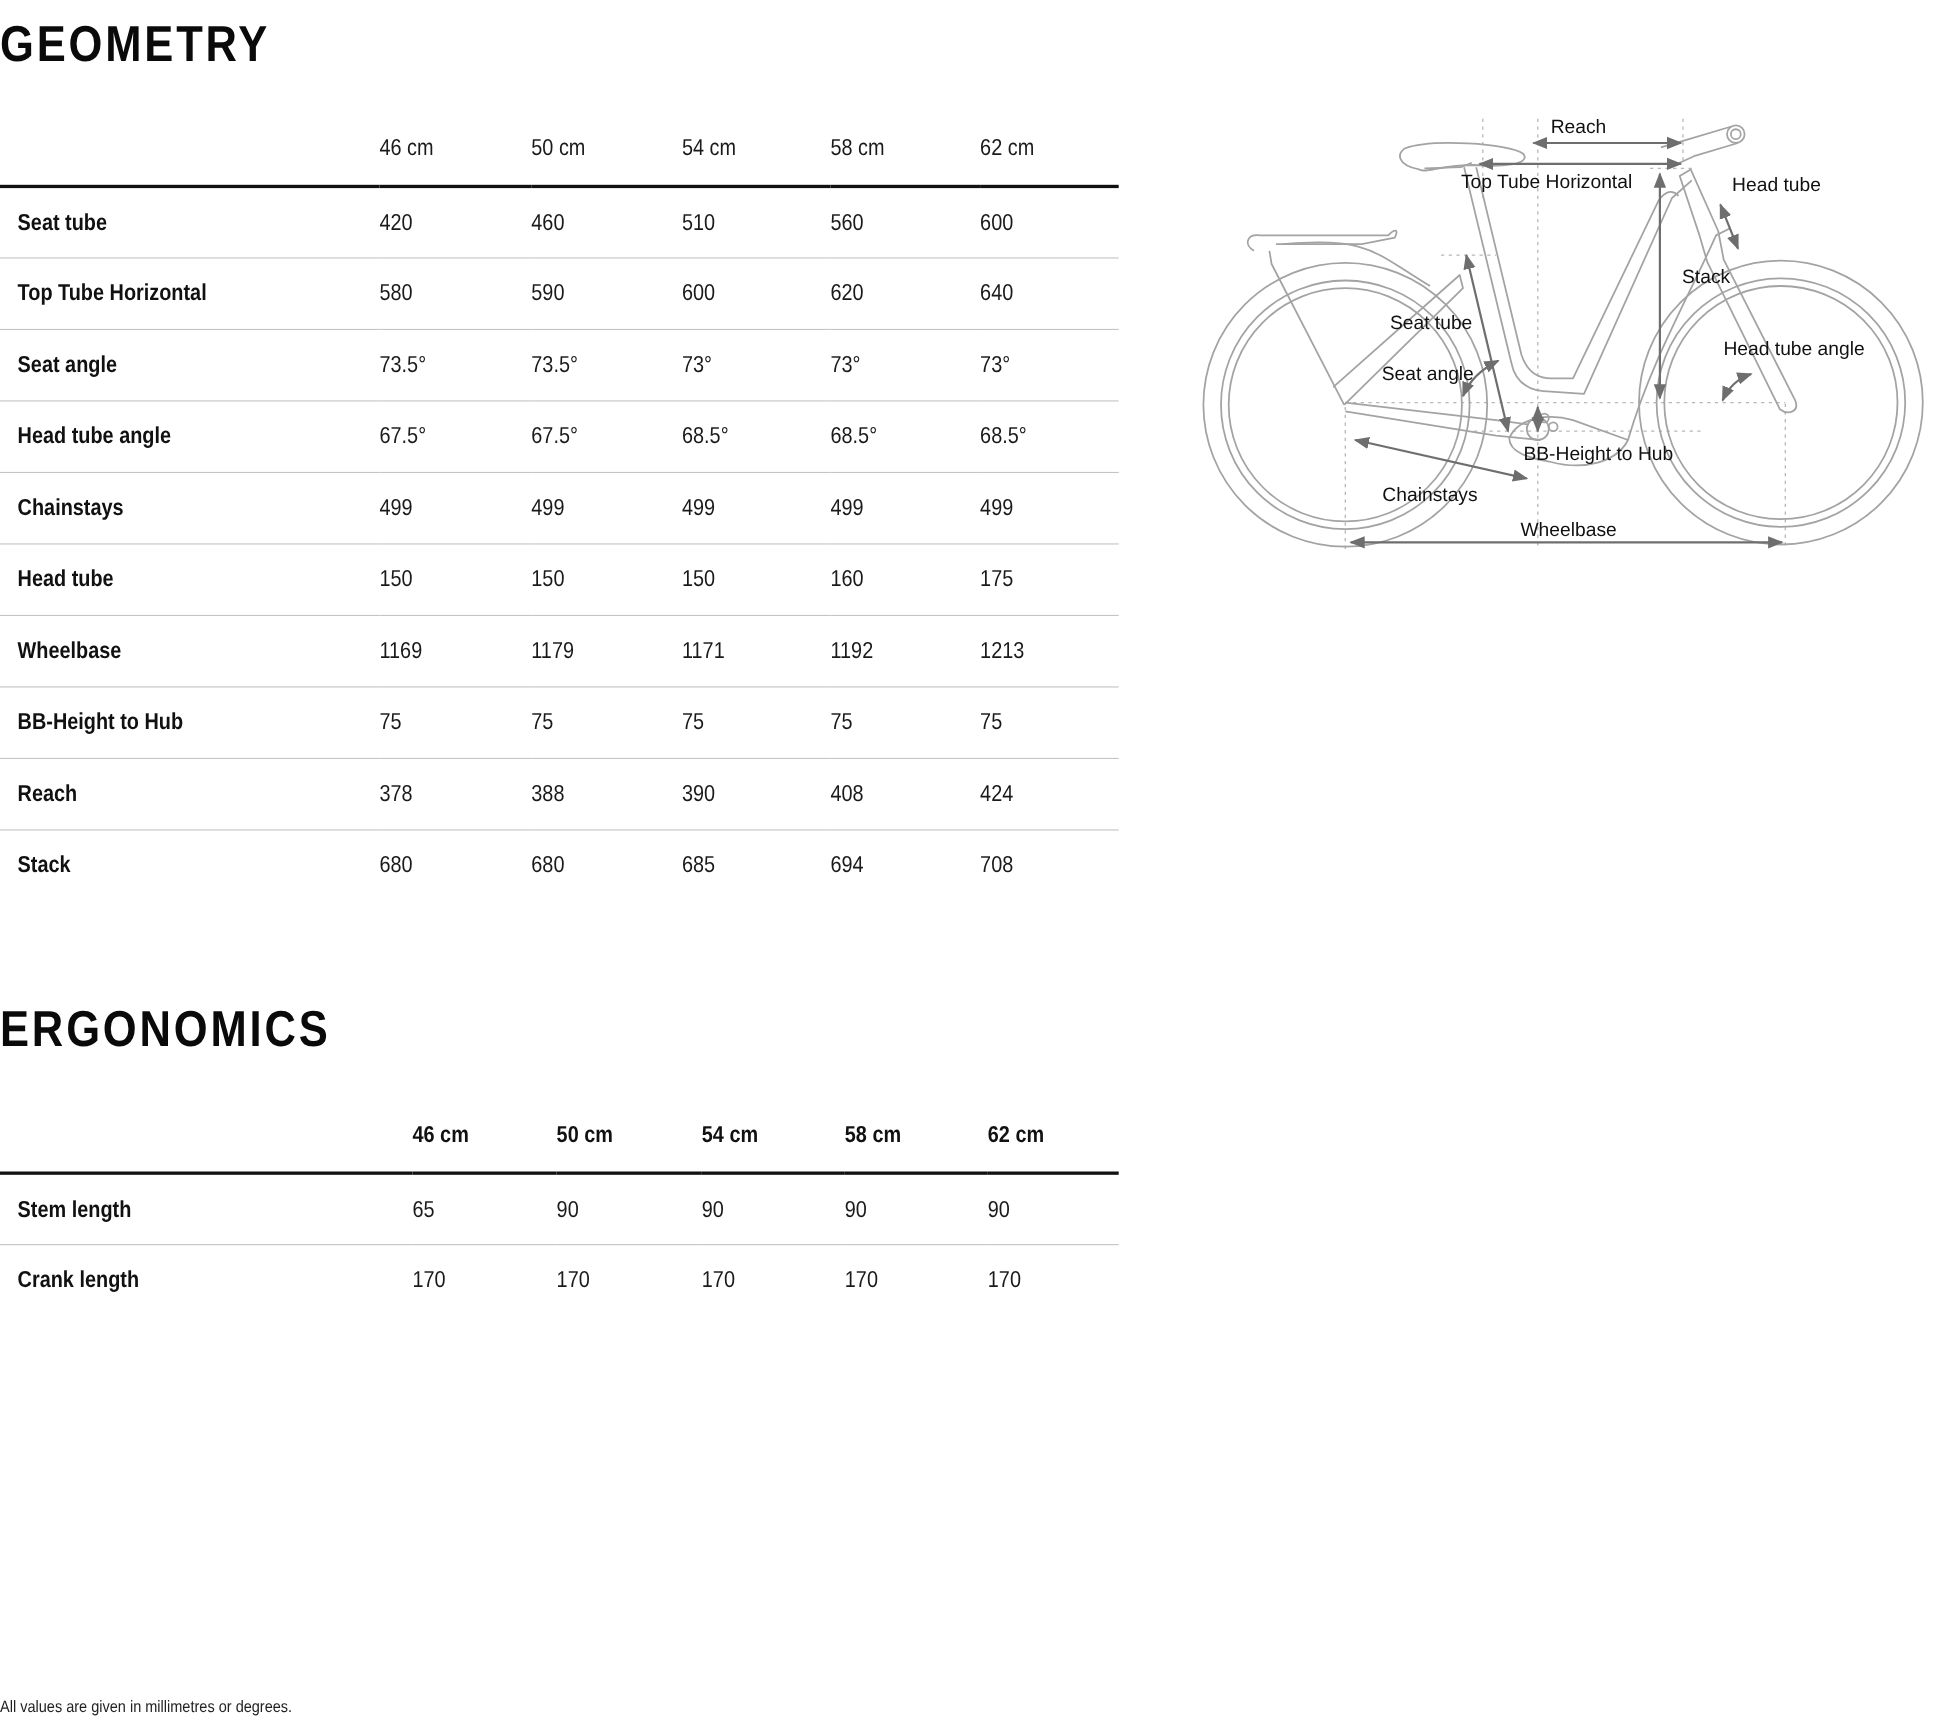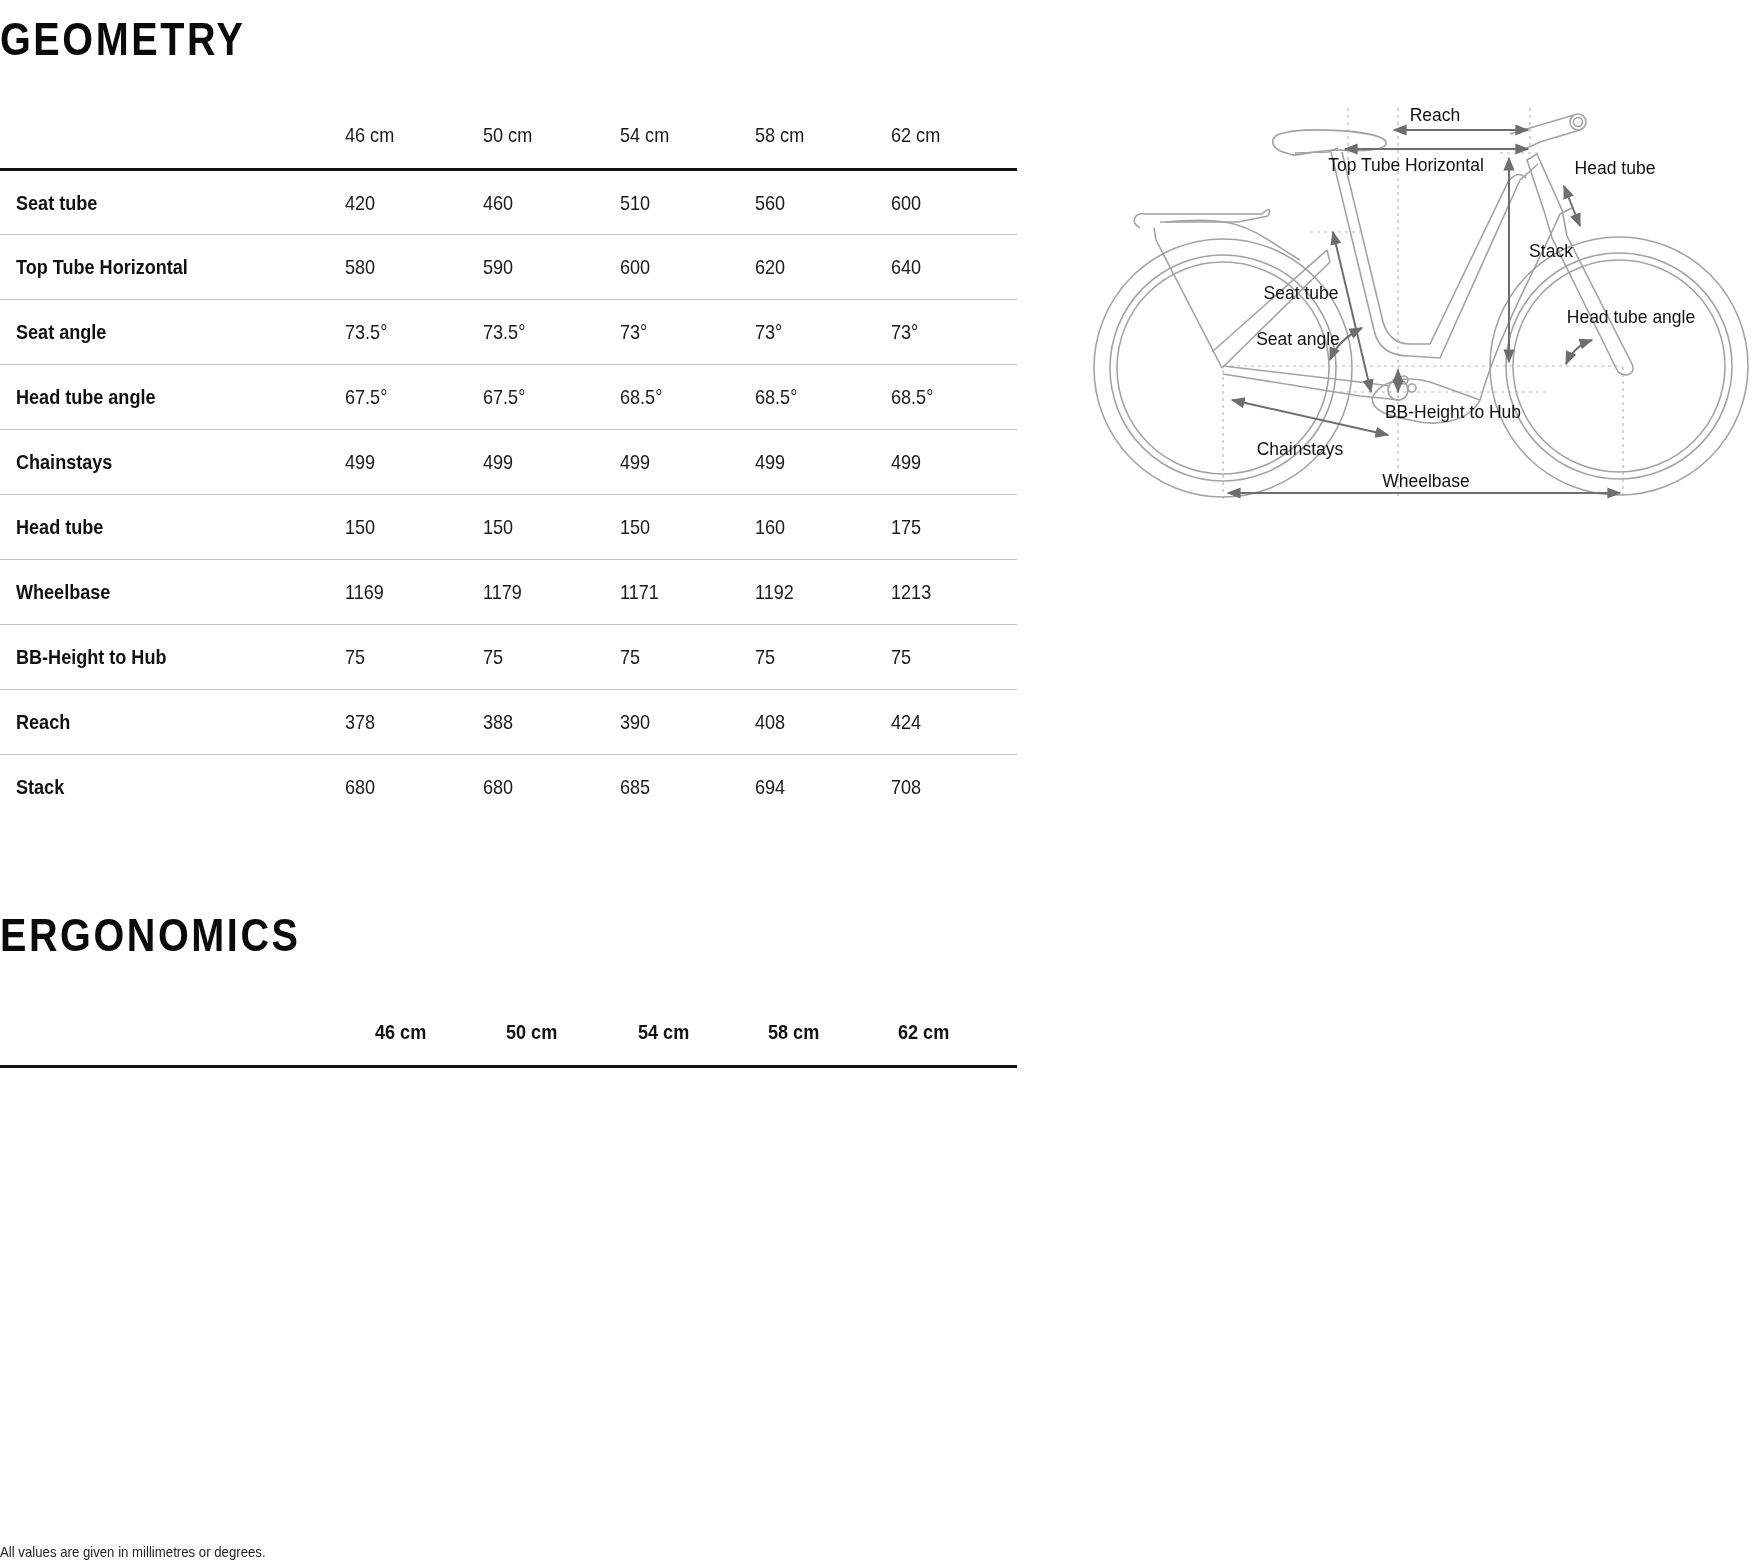--- a/index.html
+++ b/index.html
@@ -248,16 +248,32 @@
     <tr>
       <th></th>
       <th><span class="cond">46 cm</span></th>
       <th><span class="cond">50 cm</span></th>
       <th><span class="cond">54 cm</span></th>
       <th><span class="cond">58 cm</span></th>
       <th><span class="cond">62 cm</span></th>
     </tr>
   </thead>
   <tbody id="ergo-body">
+      <tr>
+        <td class="label"><span class="cond">Stem length</span></td>
+        <td class="val"><span class="cond">65</span></td>
+        <td class="val"><span class="cond">90</span></td>
+        <td class="val"><span class="cond">90</span></td>
+        <td class="val"><span class="cond">90</span></td>
+        <td class="val"><span class="cond">90</span></td>
+      </tr>
+      <tr>
+        <td class="label"><span class="cond">Crank length</span></td>
+        <td class="val"><span class="cond">170</span></td>
+        <td class="val"><span class="cond">170</span></td>
+        <td class="val"><span class="cond">170</span></td>
+        <td class="val"><span class="cond">170</span></td>
+        <td class="val"><span class="cond">170</span></td>
+      </tr>
     </tbody>
 </table>
 
 <div class="footnote">All values are given in millimetres or degrees.</div>
 
 </body></html>

